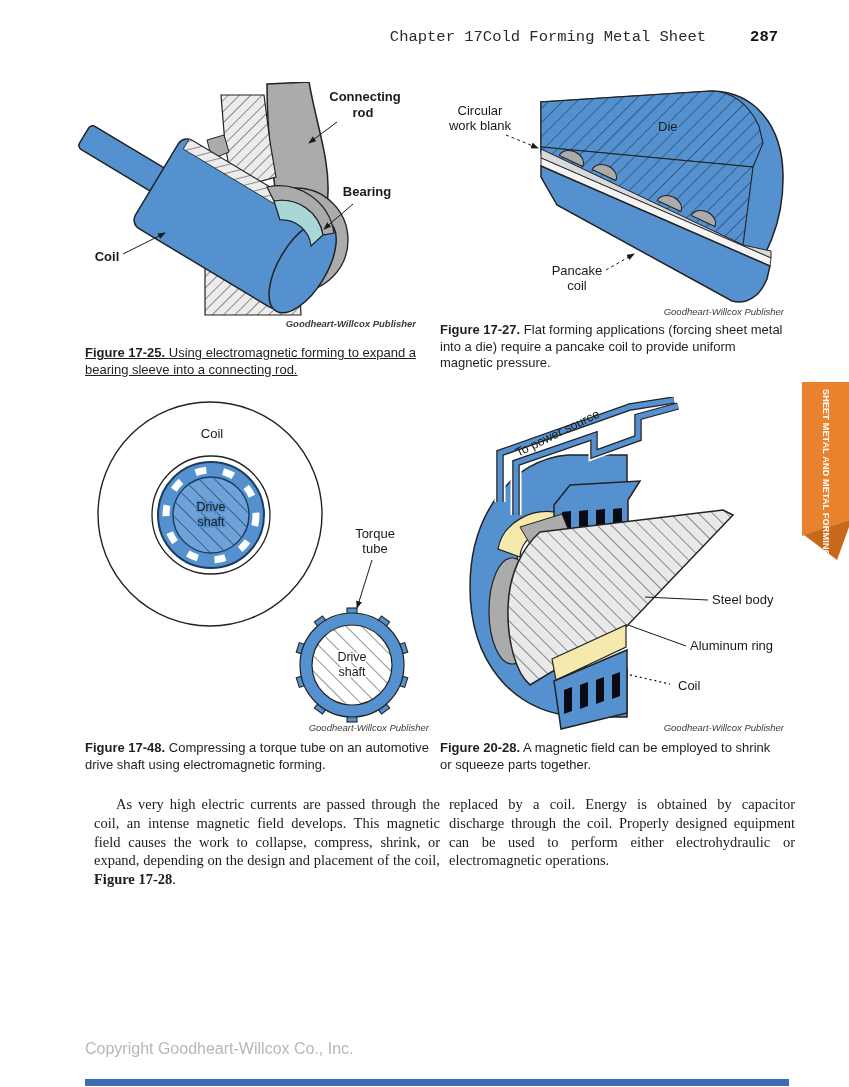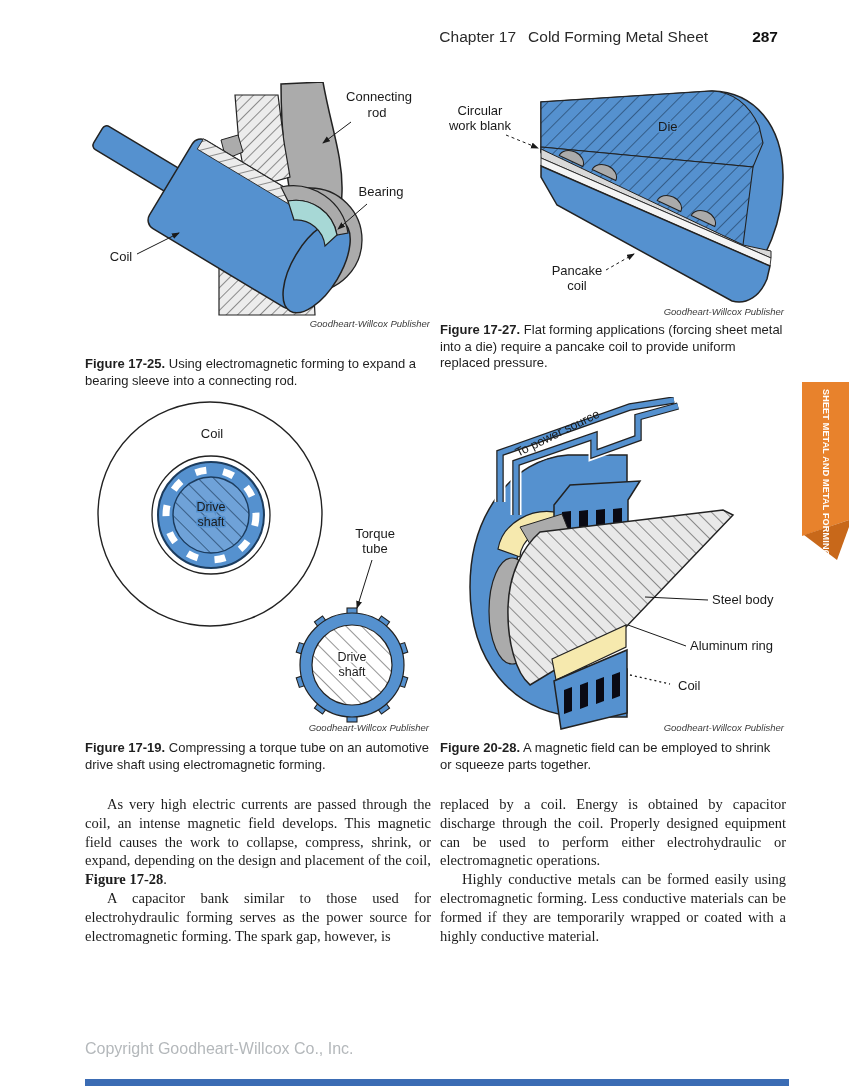--- a/index.html
+++ b/index.html
@@ -1,34 +1,34 @@
 <!DOCTYPE html>
 <html><head>
 <meta charset="utf-8">
 <style>
   html,body{margin:0;padding:0;background:#ffffff;}
   #page{position:relative;width:849px;height:1087px;background:#ffffff;overflow:hidden;
         font-family:"Liberation Sans","DejaVu Sans",sans-serif;color:#1a1a1a;}
   
   .hdr{position:absolute;top:28px;right:71px;display:flex;align-items:baseline;
-       font-family:Liberation Sans, sans-serif;font-size:15.5px;color:#2a2a2a;}
-  .hdr .title{margin-left:12px;}
+       font-family:Liberation Mono, monospace;font-size:15.5px;color:#2a2a2a;}
+  .hdr .title{margin-left:0;}
   .hdr .pnum{margin-left:44px;font-weight:bold;color:#111;}
   
   .fig{position:absolute;}
   svg text{font-family:"Liberation Sans","DejaVu Sans",sans-serif;font-size:13px;fill:#1a1a1a;}
   svg text.credit{font-size:9.5px;font-style:italic;fill:#3c3c3c;}
   svg text.halo{paint-order:stroke;stroke:#5591CF;stroke-width:3px;}
   svg text.halow{paint-order:stroke;stroke:#ffffff;stroke-width:3px;}
   
   .caption{position:absolute;width:345px;font-size:13px;line-height:16.5px;color:#1f1f1f;}
   .caption b{font-weight:bold;margin-top:21px;}
   
   .col{position:absolute;width:346px;font-family:"Liberation Serif","DejaVu Serif",serif;
-       font-size:14.5px;line-height:18.8px;color:#1c1c1c;text-align:justify;}
+       font-size:14.5px;line-height:18.8px;color:#1c1c1c;text-align:justify;margin-left:9px;}
   .col p{margin:0;}
   .col p.indent{text-indent:22px;}
   
   .tab{position:absolute;top:382px;right:0;width:47px;height:182px;}
   .tab .vtext{position:absolute;top:7px;left:50%;transform:translateX(-50%);
        writing-mode:vertical-rl;text-orientation:mixed;white-space:nowrap;
        color:#ffffff;font-size:9px;font-weight:bold;letter-spacing:.2px;}
   
   .copyright{position:absolute;left:85px;top:1040px;font-size:16px;color:#b4b8bb;}
   .bottombar{position:absolute;left:85px;top:1079px;width:704px;height:7px;background:#3B6CB4;}
@@ -37,21 +37,21 @@
 <body>
 
 <div id="page">
 
   <div class="hdr">
     <span>Chapter 17</span>
     <span class="title">Cold Forming Metal Sheet</span>
     <span class="pnum">287</span>
   </div>
 
-  <div class="fig" style="left:85px;top:82px;">
+  <div class="fig" style="left:71px;top:82px;font-weight:bold;">
     <svg width="345" height="248" viewBox="0 0 345 248">
       <defs>
         <pattern id="h25" width="8" height="8" patternUnits="userSpaceOnUse" patternTransform="rotate(45)">
           <rect width="8" height="8" fill="#ececec"></rect>
             <line x1="0" y1="0" x2="0" y2="8" stroke="#4a4a4a" stroke-width="1.2"></line>
         </pattern>
         <marker id="m25" markerWidth="9" markerHeight="8" refX="7" refY="3" orient="auto" markerUnits="userSpaceOnUse">
           <path d="M0,0 L8,3 L0,6 Z" fill="#1a1a1a"></path>
         </marker>
       </defs>
@@ -78,21 +78,21 @@
       <text x="294" y="19" text-anchor="middle">Connecting</text>
       <text x="292" y="35" text-anchor="middle">rod</text>
       <line x1="266" y1="40" x2="238" y2="61" stroke="#1a1a1a" stroke-width="1" marker-end="url(#m25)"></line>
       <text x="296" y="114" text-anchor="middle">Bearing</text>
       <line x1="282" y1="122" x2="253" y2="147" stroke="#1a1a1a" stroke-width="1" marker-end="url(#m25)"></line>
       <text x="36" y="179" text-anchor="middle">Coil</text>
       <line x1="52" y1="172" x2="94" y2="151" stroke="#1a1a1a" stroke-width="1" marker-end="url(#m25)"></line>
       <text x="345" y="245" text-anchor="end" class="credit">Goodheart-Willcox Publisher</text>
     </svg>
   </div>
-  <div class="caption" style="left:85px;top:356px;">
+  <div class="caption" style="left:85px;top:345px;text-decoration:underline;">
     <b>Figure 17-25.</b>
     <span>Using electromagnetic forming to expand a bearing sleeve into a connecting rod.</span>
   </div>
 
   <div class="fig" style="left:440px;top:82px;">
     <svg width="345" height="236" viewBox="0 0 345 236">
       <defs>
         <pattern id="h27" width="10" height="10" patternUnits="userSpaceOnUse" patternTransform="rotate(45)">
           <rect width="10" height="10" fill="#5591CF"></rect>
             <line x1="0" y1="0" x2="0" y2="10" stroke="#17314f" stroke-width="1.1"></line>
@@ -121,21 +121,21 @@
       <text x="40" y="48" text-anchor="middle">work blank</text>
       <line x1="66" y1="53" x2="98" y2="66" stroke="#1a1a1a" stroke-width="1" stroke-dasharray="3,3" marker-end="url(#m27)"></line>
       <text x="137" y="193" text-anchor="middle">Pancake</text>
       <text x="137" y="208" text-anchor="middle">coil</text>
       <line x1="166" y1="188" x2="194" y2="172" stroke="#1a1a1a" stroke-width="1" stroke-dasharray="3,3" marker-end="url(#m27)"></line>
       <text x="344" y="233" text-anchor="end" class="credit">Goodheart-Willcox Publisher</text>
     </svg>
   </div>
   <div class="caption" style="left:440px;top:322px;">
     <b>Figure 17-27.</b>
-    <span>Flat forming applications (forcing sheet metal into a die) require a pancake coil to provide uniform replaced pressure.</span>
+    <span>Flat forming applications (forcing sheet metal into a die) require a pancake coil to provide uniform magnetic pressure.</span>
   </div>
 
   <div class="fig" style="left:85px;top:397px;">
     <svg width="345" height="338" viewBox="0 0 345 338">
       <defs>
         <pattern id="h26b" width="11" height="11" patternUnits="userSpaceOnUse" patternTransform="rotate(-45)">
           <rect width="11" height="11" fill="#6FA2D8"></rect>
             <line x1="0" y1="0" x2="0" y2="11" stroke="#14304e" stroke-width="1.2"></line>
         </pattern>
         <pattern id="h26w" width="11" height="11" patternUnits="userSpaceOnUse" patternTransform="rotate(-45)">
@@ -176,21 +176,21 @@
       </g>
       <text x="267" y="264" text-anchor="middle" class="halow" style="font-size:12.5px">Drive</text>
       <text x="267" y="279" text-anchor="middle" class="halow" style="font-size:12.5px">shaft</text>
       <text x="290" y="141" text-anchor="middle">Torque</text>
       <text x="290" y="156" text-anchor="middle">tube</text>
       <line x1="287" y1="163" x2="272" y2="211" stroke="#1a1a1a" stroke-width="1" marker-end="url(#m26)"></line>
       <text x="344" y="334" text-anchor="end" class="credit">Goodheart-Willcox Publisher</text>
     </svg>
   </div>
   <div class="caption" style="left:85px;top:740px;">
-    <b>Figure 17-19.</b>
+    <b>Figure 17-48.</b>
     <span>Compressing a torque tube on an automotive drive shaft using electromagnetic forming.</span>
   </div>
 
   <div class="fig" style="left:440px;top:397px;">
     <svg width="345" height="338" viewBox="0 0 345 338">
       <defs>
         <pattern id="h28" width="10" height="10" patternUnits="userSpaceOnUse" patternTransform="rotate(-45)">
           <rect width="10" height="10" fill="#e9e9e9"></rect>
             <line x1="0" y1="0" x2="0" y2="10" stroke="#4a4a4a" stroke-width="1.2"></line>
         </pattern>
@@ -238,25 +238,23 @@
       <text x="344" y="334" text-anchor="end" class="credit">Goodheart-Willcox Publisher</text>
     </svg>
   </div>
   <div class="caption" style="left:440px;top:740px;">
     <b>Figure 20-28.</b>
     <span>A magnetic field can be employed to shrink or squeeze parts together.</span>
   </div>
 
   <div class="col" style="left:85px;top:795px;">
     <p class="indent"><span>As very high electric currents are passed through the coil, an intense magnetic field develops. This magnetic field causes the work to collapse, compress, shrink, or expand, depending on the design and placement of the coil, </span><b>Figure 17-28</b><span>.</span></p>
-    <p class="indent"><span>A capacitor bank similar to those used for electrohydraulic forming serves as the power source for electromagnetic forming. The spark gap, however, is</span></p>
   </div>
   <div class="col" style="left:440px;top:795px;">
     <p><span>replaced by a coil. Energy is obtained by capacitor discharge through the coil. Properly designed equipment can be used to perform either electrohydraulic or electromagnetic operations.</span></p>
-    <p class="indent"><span>Highly conductive metals can be formed easily using electromagnetic forming. Less conductive materials can be formed if they are temporarily wrapped or coated with a highly conductive material.</span></p>
   </div>
 
   <div class="tab">
     <svg width="47" height="182" viewBox="0 0 47 182" style="position:absolute;top:0;left:0;">
       <path d="M0,0 H47 V138 L0,154 Z" fill="#E8822C"></path>
       <path d="M 2,153 L 47,138 L 47,145 L 35,178 Z" fill="#C8681A"></path>
     </svg>
     <span class="vtext">SHEET METAL AND METAL FORMING</span>
   </div>
 

